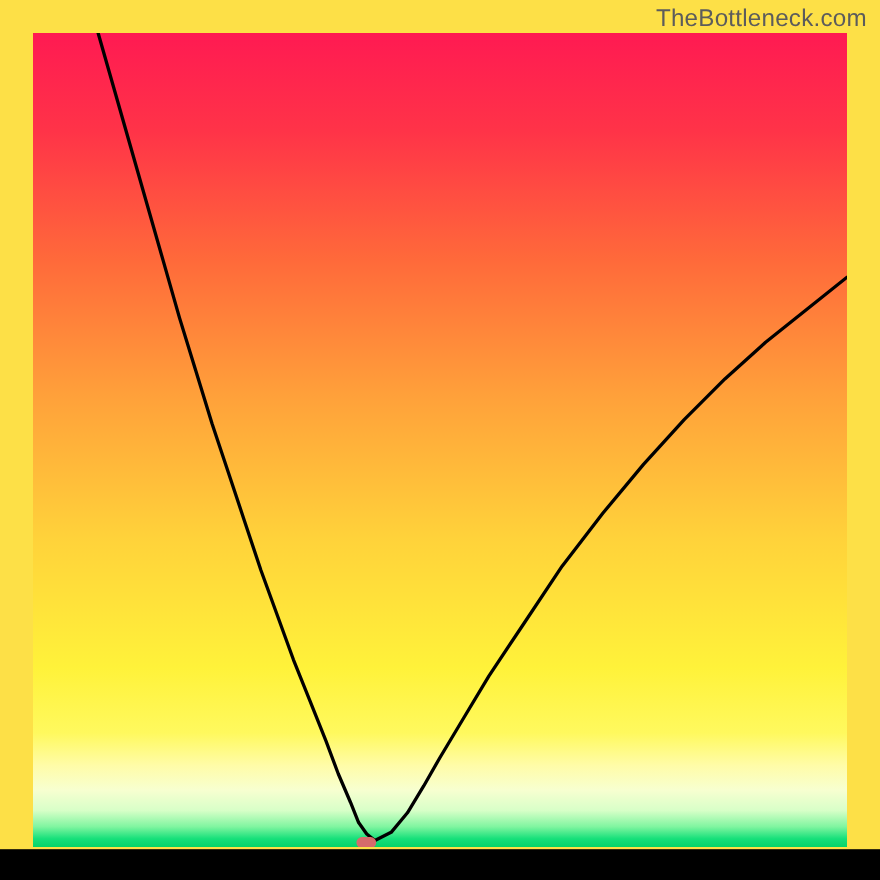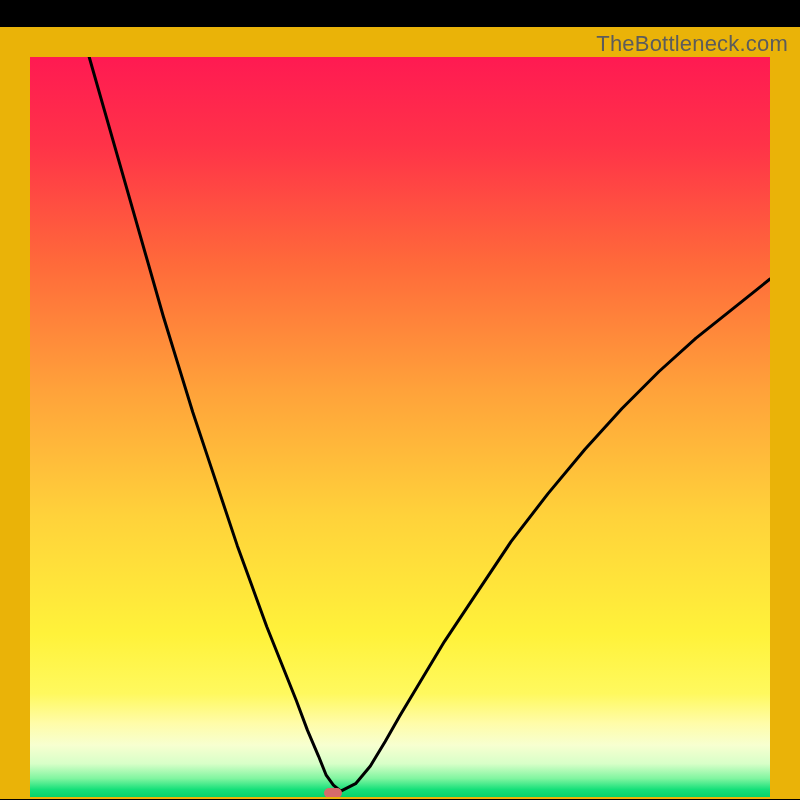--- a/index.html
+++ b/index.html
@@ -10,22 +10,21 @@
     background: #000;
     overflow: hidden;
     font-family: Arial, Helvetica, sans-serif;
   }
   .frame {
     position: absolute;
     top: 0;
     left: 0;
     width: 800px;
     height: 772px;
-    background: #eab308;
-    margin-top: 27px;
+    background: #fde047;
   }
   .plot-area {
     position: absolute;
     top: 30px;
     left: 30px;
     width: 740px;
     height: 740px;
     overflow: hidden;
   }
   .gradient {

